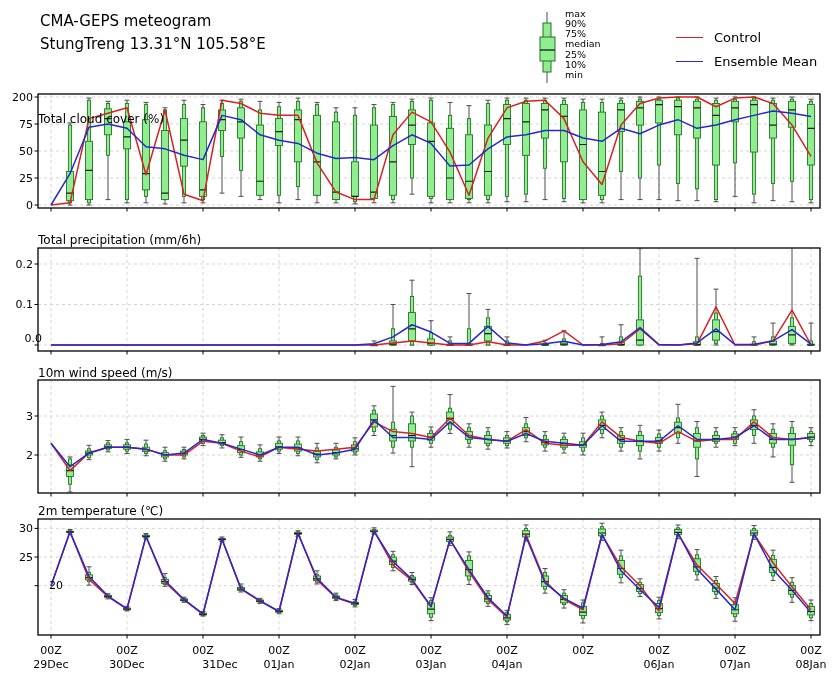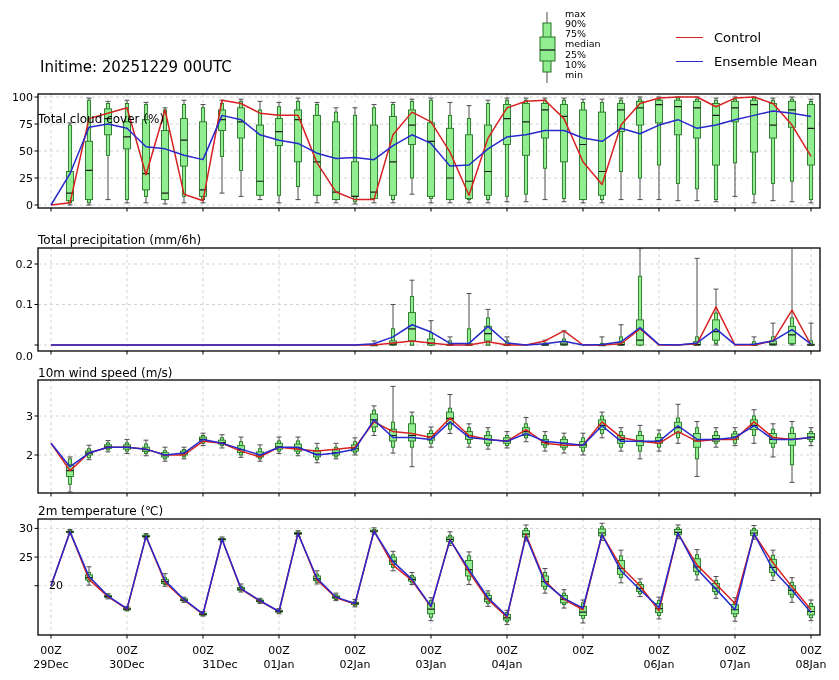--- a/index.html
+++ b/index.html
@@ -1027,21 +1027,22 @@
           <line x1="431" y1="635" x2="431" y2="638.5"></line>
           <line x1="507" y1="635" x2="507" y2="638.5"></line>
           <line x1="583" y1="635" x2="583" y2="638.5"></line>
           <line x1="659" y1="635" x2="659" y2="638.5"></line>
           <line x1="735" y1="635" x2="735" y2="638.5"></line>
           <line x1="811" y1="635" x2="811" y2="638.5"></line>
         </g>
       </g>
     </svg>
 
-  <div class="hdr" style="top:60px;">Initime: 20251229 00UTC</div>
+  <div class="hdr" style="top:14px;">CMA-GEPS meteogram</div>
+  <div class="hdr" style="top:37px;">StungTreng 13.31°N 105.58°E</div>
 
   <div id="legend-box-labels">
       <span class="blab" style="left:565px;top:9px;">max</span>
       <span class="blab" style="left:565px;top:19.15px;">90%</span>
       <span class="blab" style="left:565px;top:29.3px;">75%</span>
       <span class="blab" style="left:565px;top:39.45px;">median</span>
       <span class="blab" style="left:565px;top:49.6px;">25%</span>
       <span class="blab" style="left:565px;top:59.75px;">10%</span>
       <span class="blab" style="left:565px;top:69.9px;">min</span>
     </div>
@@ -1057,22 +1058,22 @@
   <div class="panel-title" style="top:81px;margin-top:32px;">Total cloud cover (%)</div>
   <div class="panel-title" style="top:234px;">Total precipitation (mm/6h)</div>
   <div class="panel-title" style="top:367px;">10m wind speed (m/s)</div>
   <div class="panel-title" style="top:505px;text-align:right;">2m temperature (℃)</div>
 
   <div id="labels">
       <span class="ylab" style="top:199.5px;">0</span>
       <span class="ylab" style="top:172.5px;">25</span>
       <span class="ylab" style="top:145.5px;">50</span>
       <span class="ylab" style="top:118.5px;">75</span>
-      <span class="ylab" style="top:91.5px;">100</span>
-      <span class="ylab" style="top:351px;">0.0</span>
+      <span class="ylab" style="top:91.5px;">200</span>
+      <span class="ylab" style="top:333px;margin-left:9px;">0.0</span>
       <span class="ylab" style="top:299px;">0.1</span>
       <span class="ylab" style="top:258.5px;">0.2</span>
       <span class="ylab" style="top:449.5px;">2</span>
       <span class="ylab" style="top:410.5px;">3</span>
       <span class="ylab" style="top:580.2px;padding-left:30px;">20</span>
       <span class="ylab" style="top:551.5500000000001px;">25</span>
       <span class="ylab" style="top:522.9000000000001px;">30</span>
       <span class="xlab" style="left:51px;top:645px;">00Z</span>
       <span class="xlab" style="left:51px;top:659px;">29Dec</span>
       <span class="xlab" style="left:127px;top:645px;">00Z</span>

